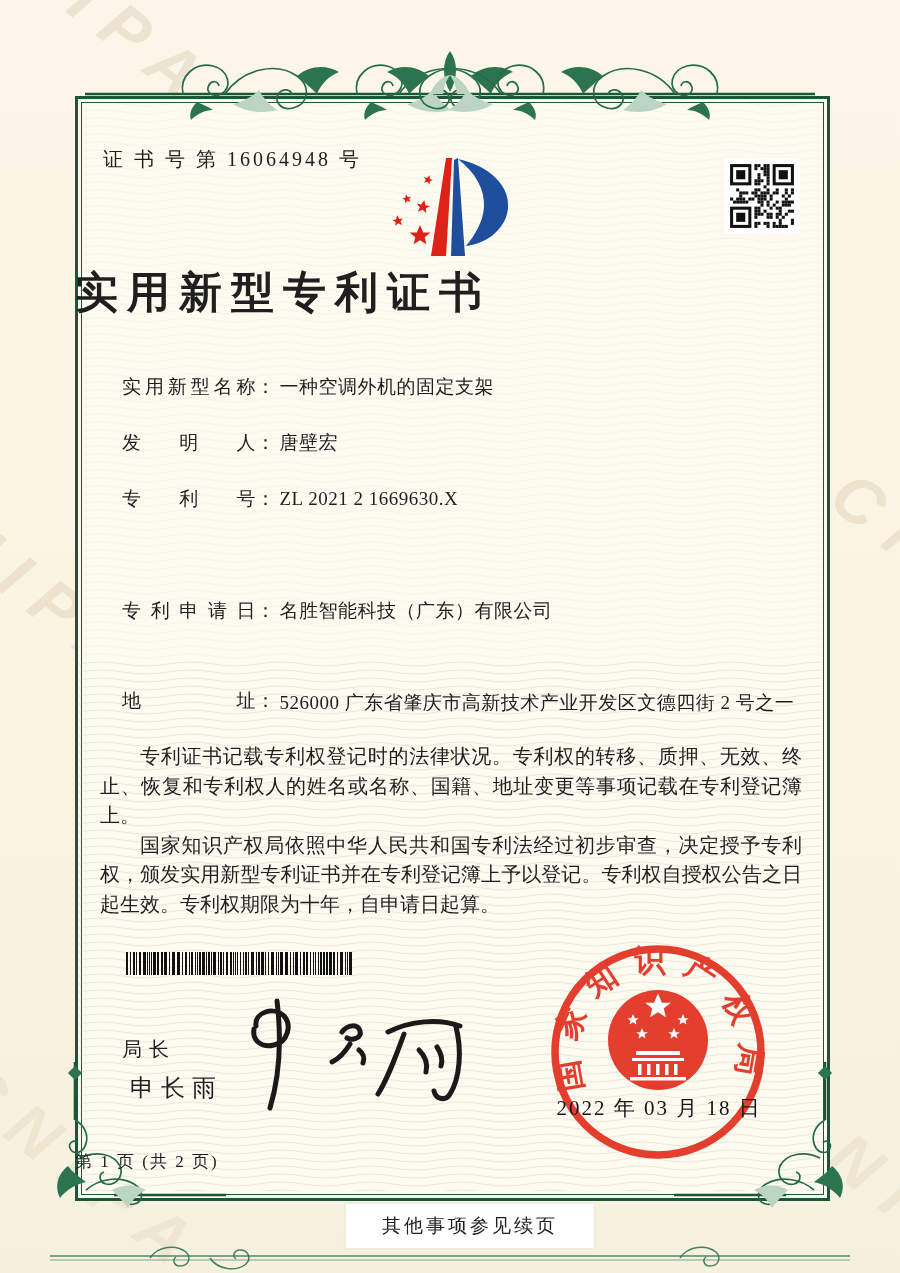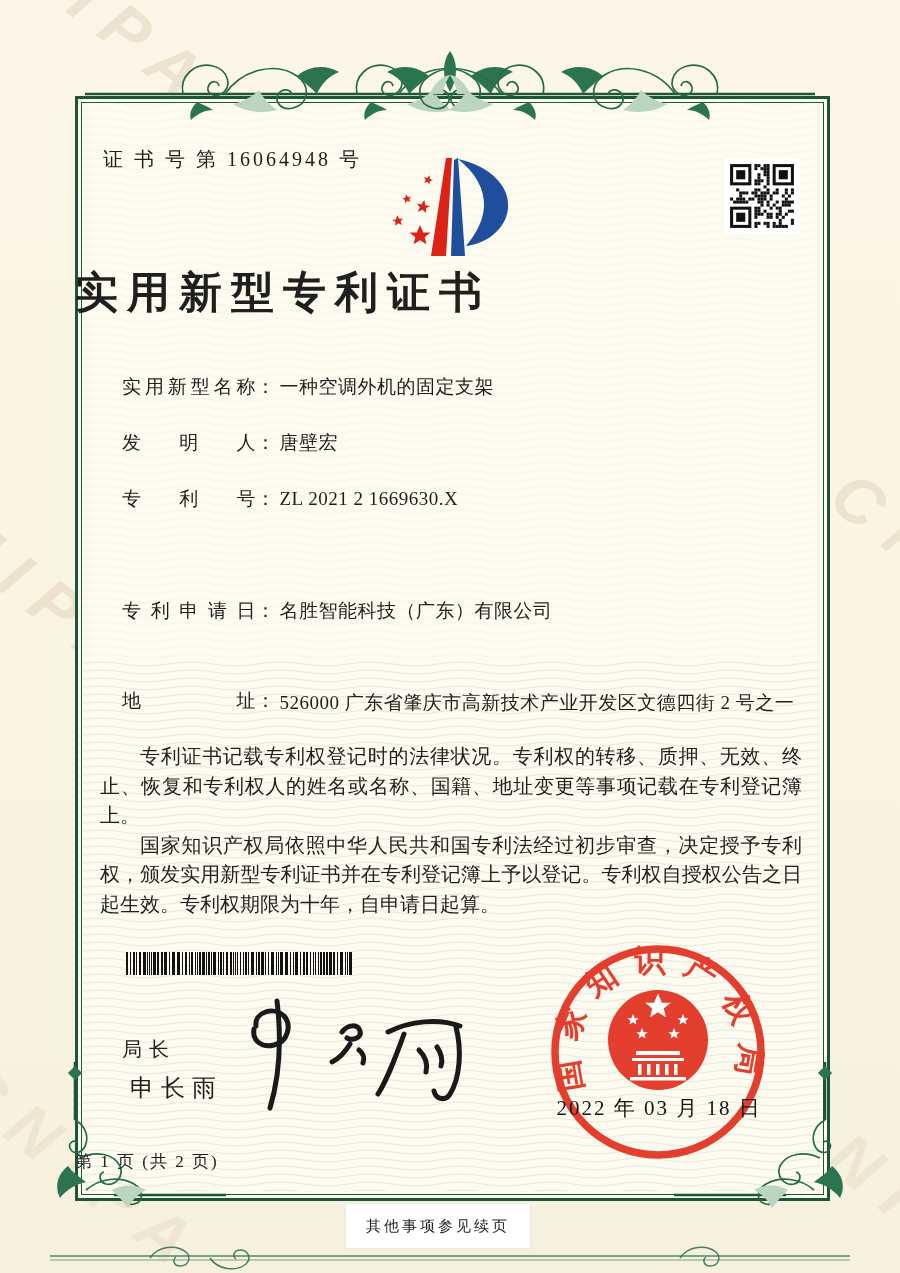--- a/index.html
+++ b/index.html
@@ -45,22 +45,22 @@
   .sig-name{position:absolute;left:130px;top:1072px;font-family:"Liberation Sans","DejaVu Sans",sans-serif;
             font-size:24px;letter-spacing:7px;z-index:5;}
   .signature{position:absolute;left:222px;top:996px;z-index:5;}
 
   .seal{position:absolute;left:540px;top:945px;z-index:5;opacity:.94;}
   .seal-date{position:absolute;left:548px;top:1094px;width:222px;text-align:center;
              font-size:21px;letter-spacing:2px;color:#161616;z-index:6;}
 
   .page-info{position:absolute;left:75px;top:1150px;width:752px;text-align:left;
              font-size:17px;letter-spacing:2px;z-index:4;}
-  .continuation{position:absolute;left:346px;top:1204px;width:184px;height:44px;background:#ffffff;
-                text-align:center;line-height:44px;font-size:15px;letter-spacing:3px;z-index:7;
+  .continuation{position:absolute;left:346px;top:1204px;width:248px;height:44px;background:#ffffff;
+                text-align:center;line-height:44px;font-size:19px;letter-spacing:3px;z-index:7;
                 box-shadow:0 0 4px rgba(0,0,0,0.06);}
 </style>
 </head>
 <body>
 
 <div class="page">
 
   <div class="wm" style="left:-60px;top:-36px;">CNIPA</div>
   <div class="wm" style="left:520px;top:362px;font-size:60px;">CNIPA</div>
   <div class="wm" style="left:-130px;top:540px;">CNIPA</div>

